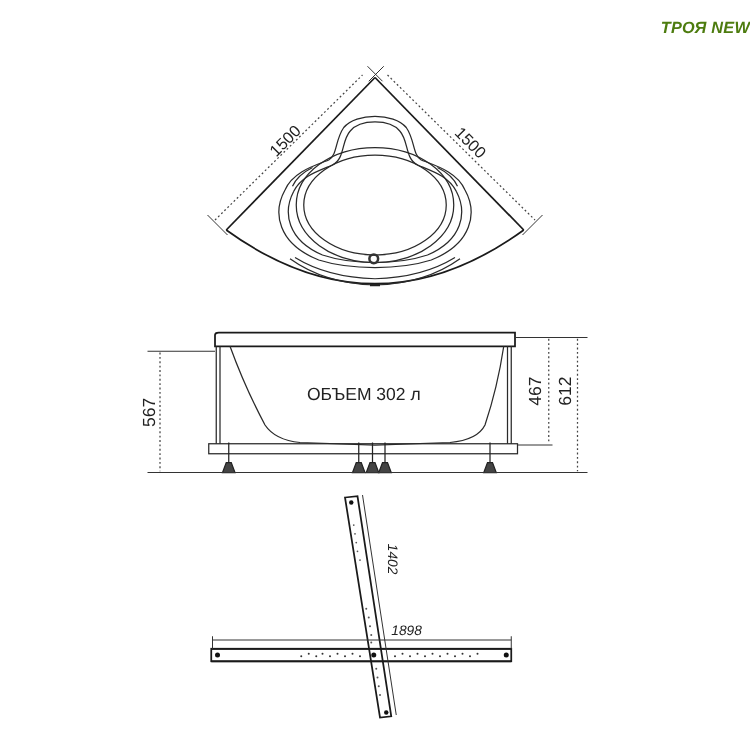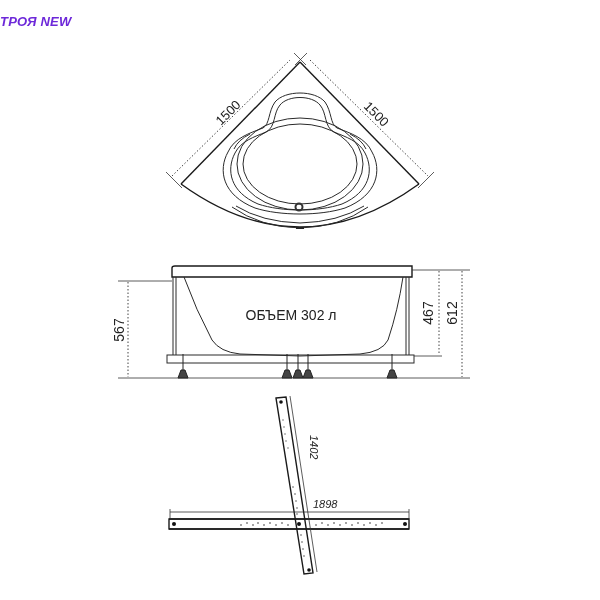--- a/index.html
+++ b/index.html
@@ -1,17 +1,17 @@
 <!DOCTYPE html>
 <html><head>
   <meta charset="utf-8">
   <style>
     html, body { margin: 0; padding: 0; background: #ffffff; }
     body { width: 600px; height: 600px; position: relative; overflow: hidden; font-family: "Liberation Sans", sans-serif; }
-    .title { position: absolute; left: 0; top: 14px; width: 600px; text-align: left; font-size: 13px; font-style: italic; font-weight: bold; color: #6d28d9; letter-spacing: 0.2px; }
+    .title { position: absolute; left: 0; top: 14px; width: 600px; text-align: right; font-size: 13px; font-style: italic; font-weight: bold; color: #4d7c0f; letter-spacing: 0.2px; }
     svg { position: absolute; left: 0; top: 0; }
     .line { stroke: #2a2a2a; fill: none; stroke-width: 1; }
     .thick { stroke: #1a1a1a; fill: none; stroke-width: 1.4; }
     .dim { stroke: #444; fill: none; stroke-width: 1; stroke-dasharray: 1.5 2; }
     .ext { stroke: #333; fill: none; stroke-width: 0.8; }
     .lbl { font-family: "Liberation Sans", sans-serif; fill: #222; }
   </style>
 </head>
 <body>
 

